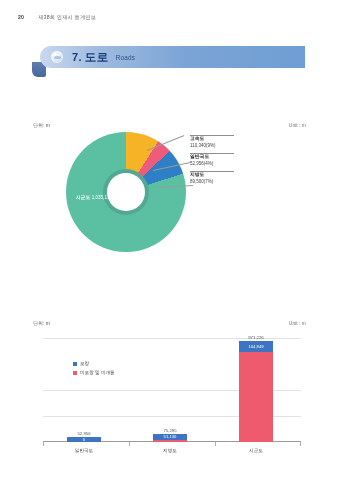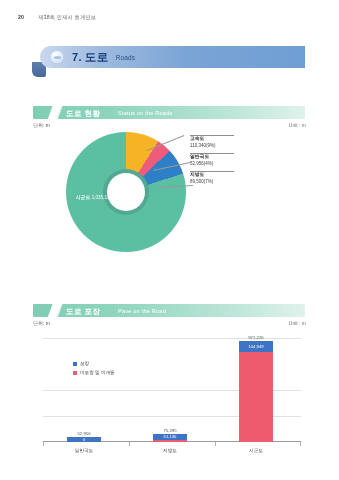--- a/index.html
+++ b/index.html
@@ -96,27 +96,20 @@
   <div class="ribbon-wrap">
     <div class="ribbon-tail"></div>
     <div class="ribbon">
       <div class="dot"></div>
       <div class="num">7.</div>
       <div class="ko">도로</div>
       <div class="en">Roads</div>
     </div>
   </div>
 
-  <div class="sec" style="top:106px;">
-    <div class="bar"></div>
-    <div class="notch"></div>
-    <div class="notch2"></div>
-    <div class="ko">도로 현황</div>
-    <div class="en">Status on the Roads</div>
-  </div>
   <div class="unit-l" style="left:33px;top:122px;">단위: m</div>
   <div class="unit-r" style="right:33px;top:122px;">Unit : m</div>
 
   <div class="donut-area">
     <div class="donut" style="background:conic-gradient(#f6b326 0deg 32.4deg,#ef5b7b 32.4deg 46.8deg,#2f7fc6 46.8deg 72deg,#5bbfa1 72deg 360deg);"></div>
     <div class="donut-hole"></div>
 
     <div class="center-lab">
       <b>시군도</b>
       <span>1,035,133(80%)</span>
@@ -136,27 +129,20 @@
       <b>일반국도</b>
       <span>52,956(4%)</span>
     </div>
     <div class="callout" style="left:157px;top:40px;">
       <div class="uline"></div>
       <b>지방도</b>
       <span>89,500(7%)</span>
     </div>
   </div>
 
-  <div class="sec" style="top:304px;">
-    <div class="bar"></div>
-    <div class="notch"></div>
-    <div class="notch2"></div>
-    <div class="ko">도로 포장</div>
-    <div class="en">Pave on the Road</div>
-  </div>
   <div class="unit-l" style="left:33px;top:320px;">단위: m</div>
   <div class="unit-r" style="right:33px;top:320px;">Unit : m</div>
 
   <div class="bar-area">
     <div class="plot">
 
       <div class="gline" style="top:0px;"></div>
       <div class="gline" style="top:52px;"></div>
       <div class="gline" style="top:78px;"></div>
       <div class="axis"></div>

